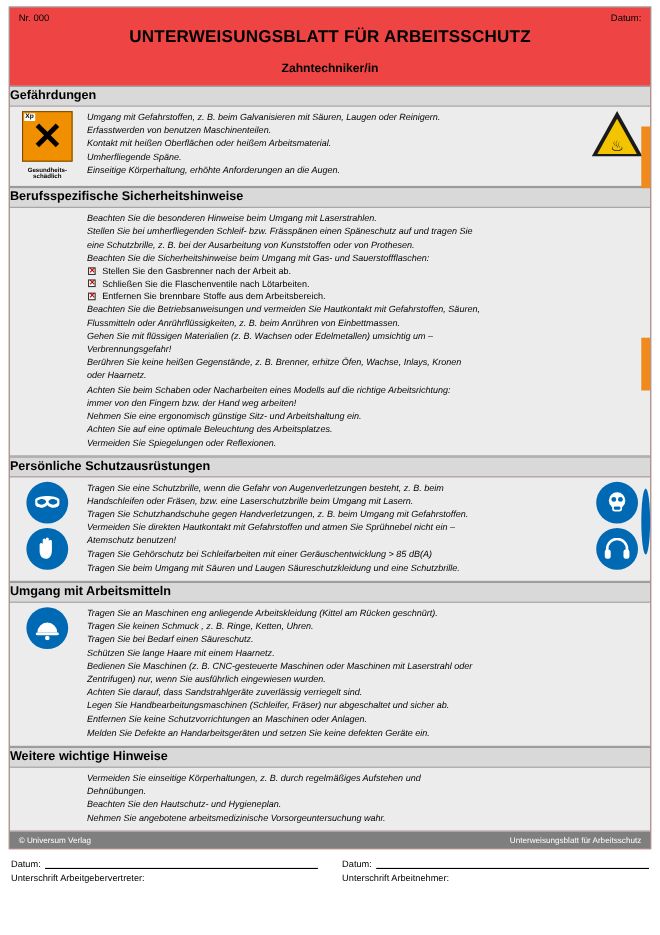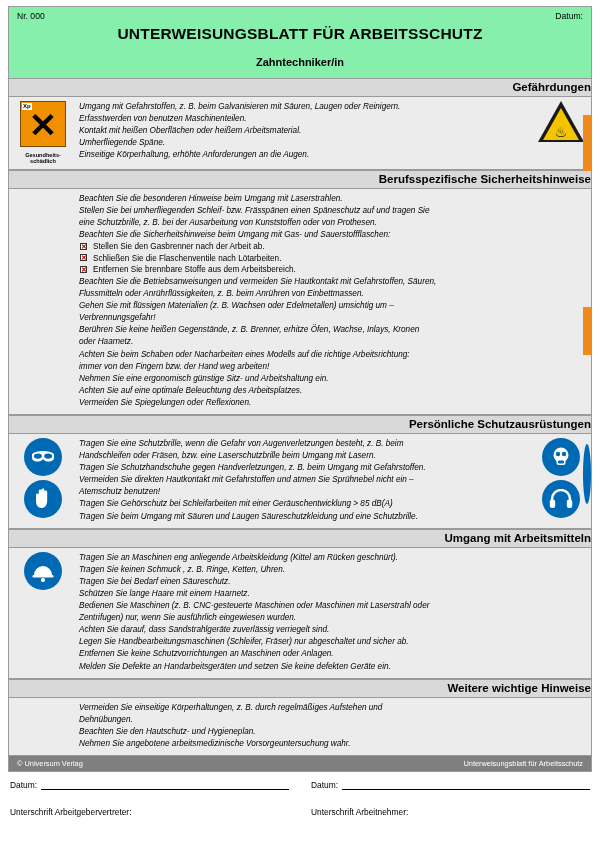--- a/index.html
+++ b/index.html
@@ -18,21 +18,21 @@
   }
   .page {
     position: relative;
     width: 600px;
     height: 850px;
     background: #ffffff;
     padding: 6px 8px 0 8px;
   }
   .sheet {
     border: 1px solid #9a9a9a;
-    background: #86efac;
+    background: #ef4444;
   }
 
   
   .hdr-row {
     display: flex;
     justify-content: space-between;
     align-items: flex-start;
     padding: 4px 8px 0 8px;
     font-size: 8.6px;
   }
@@ -52,21 +52,21 @@
     font-size: 11px;
     font-weight: bold;
     margin: 13px 0 10px 0;
   }
 
   
   .secbar {
     background: #d9d9d9;
     border-top: 1px solid #9a9a9a;
     border-bottom: 1px solid #9a9a9a;
-    text-align: right;
+    text-align: left;
     font-weight: bold;
     font-size: 11.5px;
     padding: 2px 0 3px 0;
   }
 
   .secbody {
     display: flex;
     align-items: stretch;
     background: #ececec;
     border-bottom: 1px solid #9a9a9a;
@@ -252,21 +252,21 @@
   }
   .signcol .lbl { white-space: nowrap; }
   .signcol .line {
     flex: 1 1 auto;
     border-bottom: 1px solid #000;
     height: 10px;
   }
   .signcaption {
     display: flex;
     gap: 22px;
-    margin-top: 17px;
+    margin-top: 3px;
     font-size: 8.4px;
   }
   .signcaption div { flex: 1 1 50%; }
 </style>
 </head>
 <body>
 
 <div class="page">
   <div class="sheet">
 

